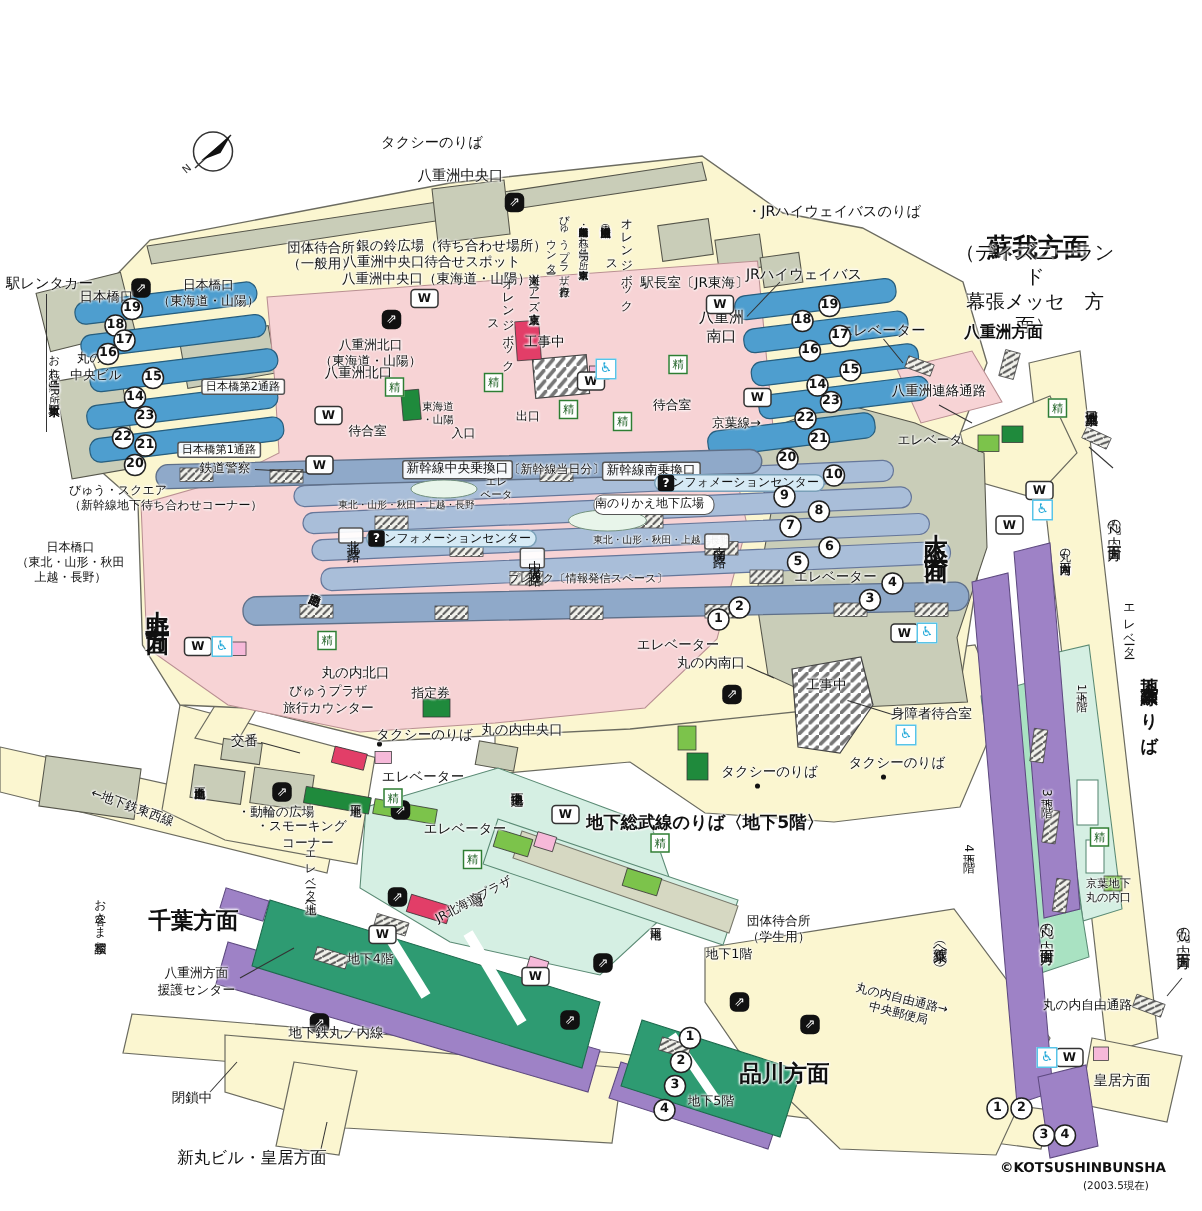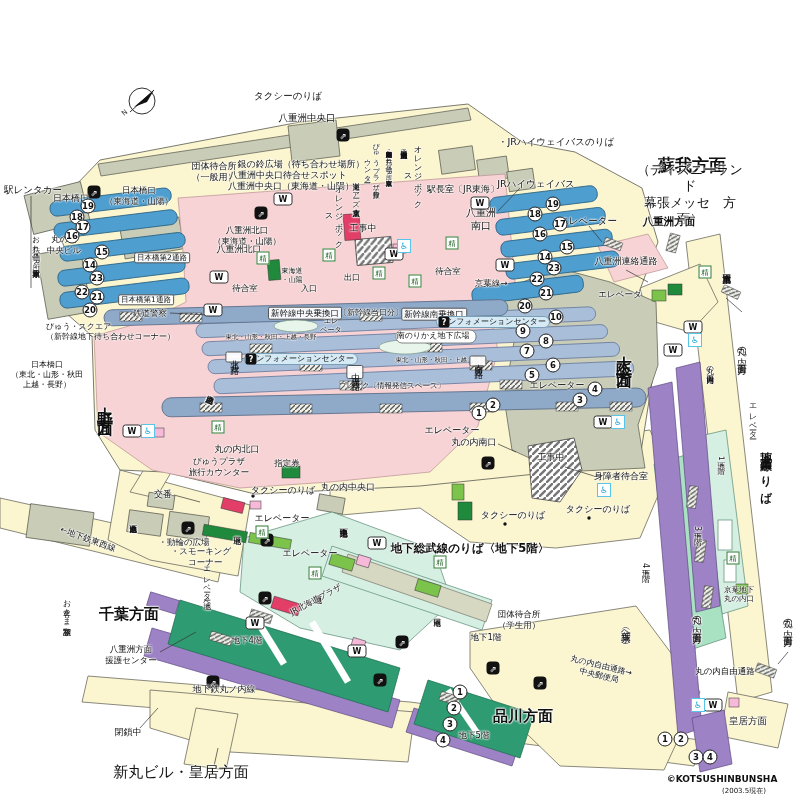--- a/index.html
+++ b/index.html
@@ -241,21 +241,21 @@
 <div class="lb b" style="left:692px;top:166px;font-size:17px">蘇我方面</div>
 <div class="lb" style="left:690px;top:194px;font-size:13px">（ディズニーランド
 幕張メッセ　方面）</div>
 <div class="lb b" style="left:129px;top:614px;font-size:15px">千葉方面</div>
 <div class="lb b" style="left:523px;top:716px;font-size:15px">品川方面</div>
 <div class="lb b" style="left:669px;top:222px;font-size:10.5px">八重洲方面</div>
 <div class="lb v" style="left:742px;top:348px;font-size:9.5px">丸の内2丁目方面</div>
 <div class="lb v" style="left:697px;top:617px;font-size:9.5px">丸の内2丁目方面</div>
 <div class="lb v" style="left:788px;top:620px;font-size:9.5px">丸の内3丁目方面</div>
 <div class="lb" style="left:748px;top:721px;font-size:9.5px">皇居方面</div>
-<div class="lb" style="left:181px;top:772px;font-size:15px">新丸ビル・皇居方面</div>
+<div class="lb" style="left:168px;top:772px;font-size:11px">新丸ビル・皇居方面</div>
 <div class="lb v" style="left:626px;top:630px;font-size:9.5px">（京葉線へ）</div>
 
 <div class="lb" style="left:288px;top:96px;font-size:9.5px">タクシーのりば</div>
 <div class="lb" style="left:307px;top:118px;font-size:9.5px">八重洲中央口</div>
 <div class="lb la" style="left:498px;top:136px;font-size:9.5px">・JRハイウェイバスのりば</div>
 <div class="lb" style="left:536px;top:184px;font-size:9.5px">JRハイウェイバス</div>
 <div class="lb" style="left:588px;top:221px;font-size:9.5px">エレベーター</div>
 <div class="lb" style="left:626px;top:262px;font-size:9px">八重洲連絡通路</div>
 <div class="lb v" style="left:727px;top:268px;font-size:8.5px;height:40px">京葉地下八重洲口</div>
 <div class="lb" style="left:463px;top:190px;font-size:9px">駅長室〔JR東海〕</div>

